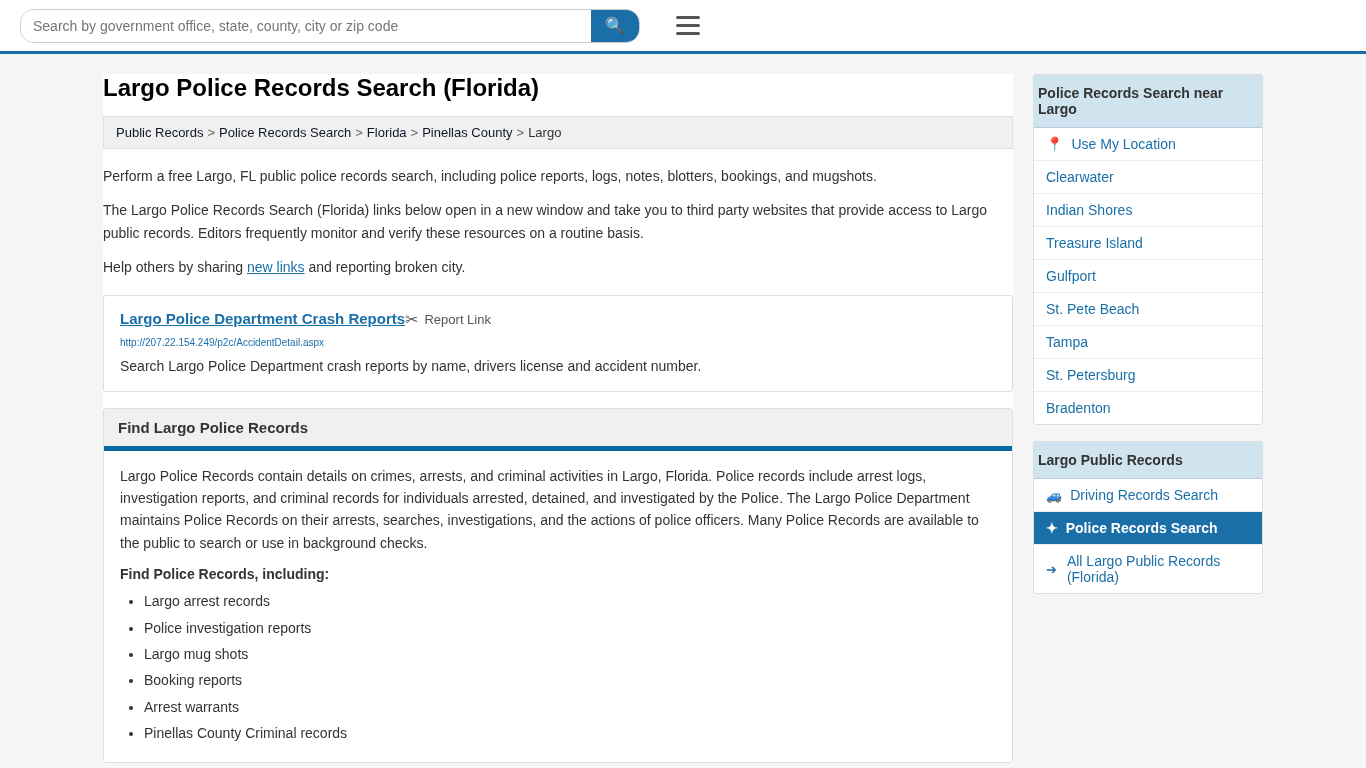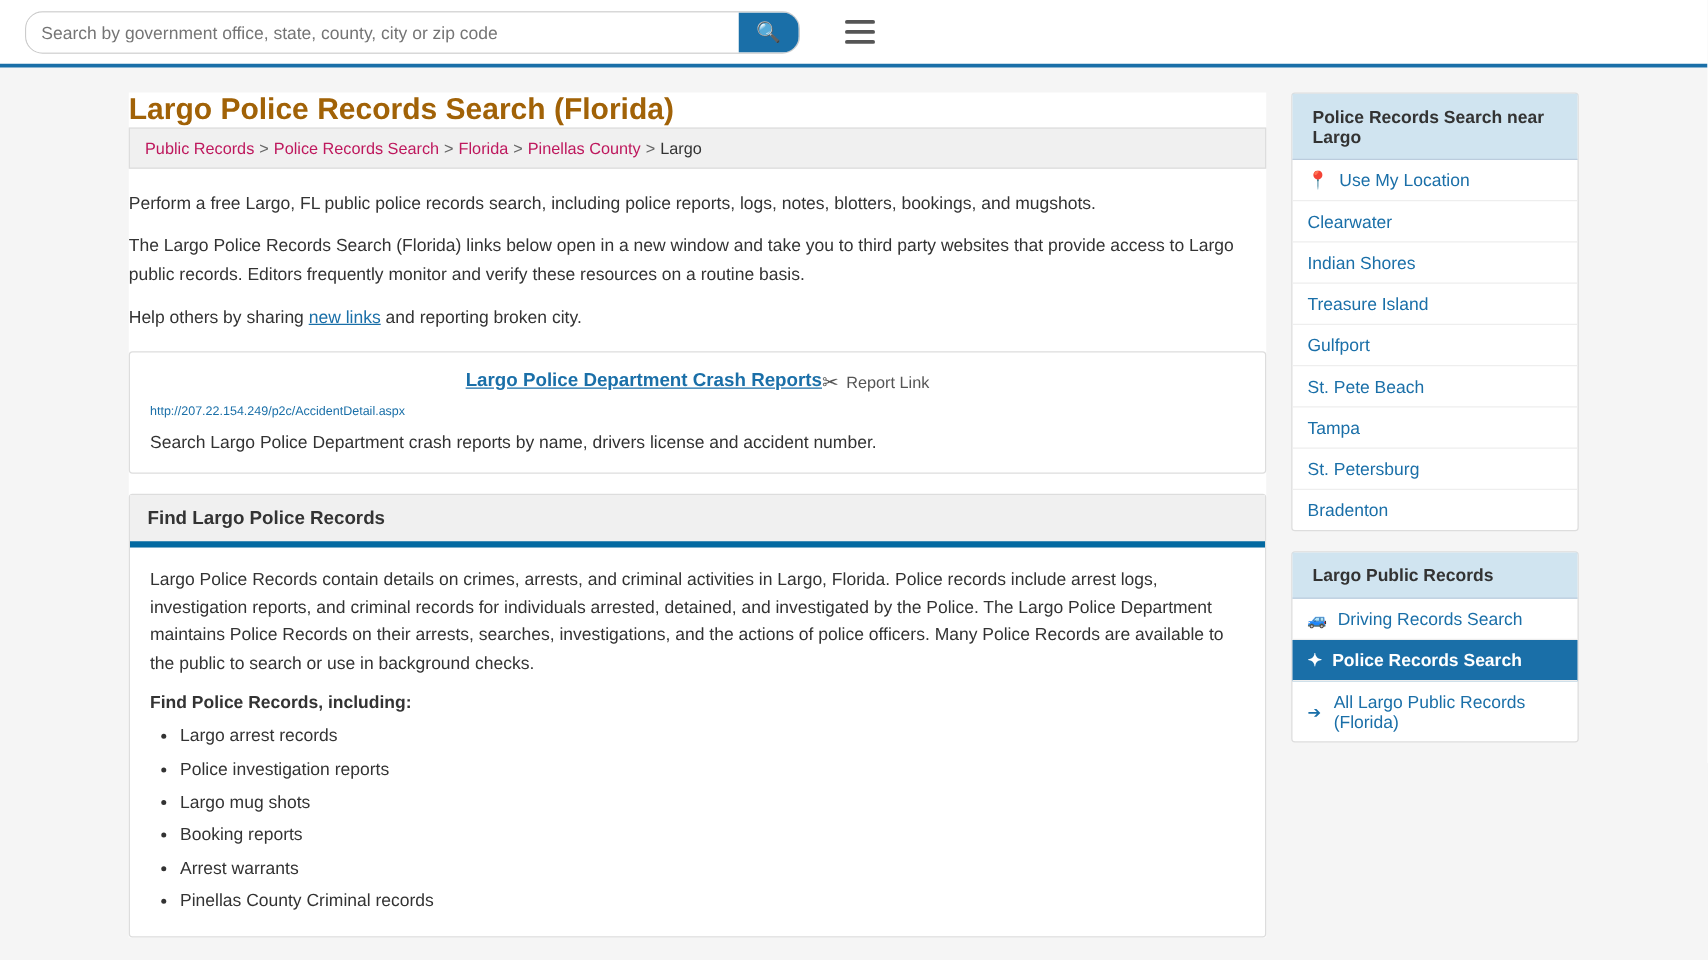--- a/index.html
+++ b/index.html
@@ -72,55 +72,55 @@
     
     #content {
       flex: 1;
       background: #fff;
       
     }
 
     #page-title {
       font-size: 24px;
       font-weight: bold;
-      color: #a16207;
-      margin-bottom: 0;
+      color: #000000;
+      margin-bottom: 14px;
     }
 
     
     #breadcrumb {
       background: #f0f0f0;
       border: 1px solid #ddd;
       padding: 8px 12px;
       font-size: 13px;
       margin-bottom: 16px;
       display: flex;
       align-items: center;
       flex-wrap: wrap;
       gap: 4px;
     }
     .breadcrumb-sep { color: #666; }
-    .breadcrumb-link { color: #be185d; text-decoration: none; cursor: pointer; }
+    .breadcrumb-link { color: #0f172a; text-decoration: none; cursor: pointer; }
     .breadcrumb-current { color: #333; }
 
     
     .desc-text { margin-bottom: 12px; line-height: 1.6; font-size: 14px; }
     .inline-link { color: #1a6fa8; text-decoration: underline; cursor: pointer; }
 
     
     .record-card {
       border: 1px solid #ddd;
       border-radius: 3px;
       padding: 14px 16px;
       margin: 16px 0;
       background: #fff;
     }
     .record-card-header {
       display: flex;
-      justify-content: center;
+      justify-content: flex-start;
       align-items: flex-start;
       margin-bottom: 8px;
     }
     .record-title {
       font-size: 15px;
       font-weight: bold;
       color: #1a6fa8;
       text-decoration: underline;
       cursor: pointer;
     }
@@ -163,21 +163,21 @@
     #sidebar { width: 230px; flex-shrink: 0; }
 
     .sidebar-section {
       background: #fff;
       border: 1px solid #ddd;
       border-radius: 3px;
       margin-bottom: 16px;
     }
     .sidebar-section-title {
       background: #d0e4f0;
-      padding: 10px 16px;
+      padding: 10px 4px;
       font-size: 14px;
       font-weight: bold;
       color: #333;
       border-bottom: 1px solid #bcd;
     }
     .sidebar-item {
       padding: 8px 12px;
       border-bottom: 1px solid #eee;
       display: flex;
       align-items: center;

